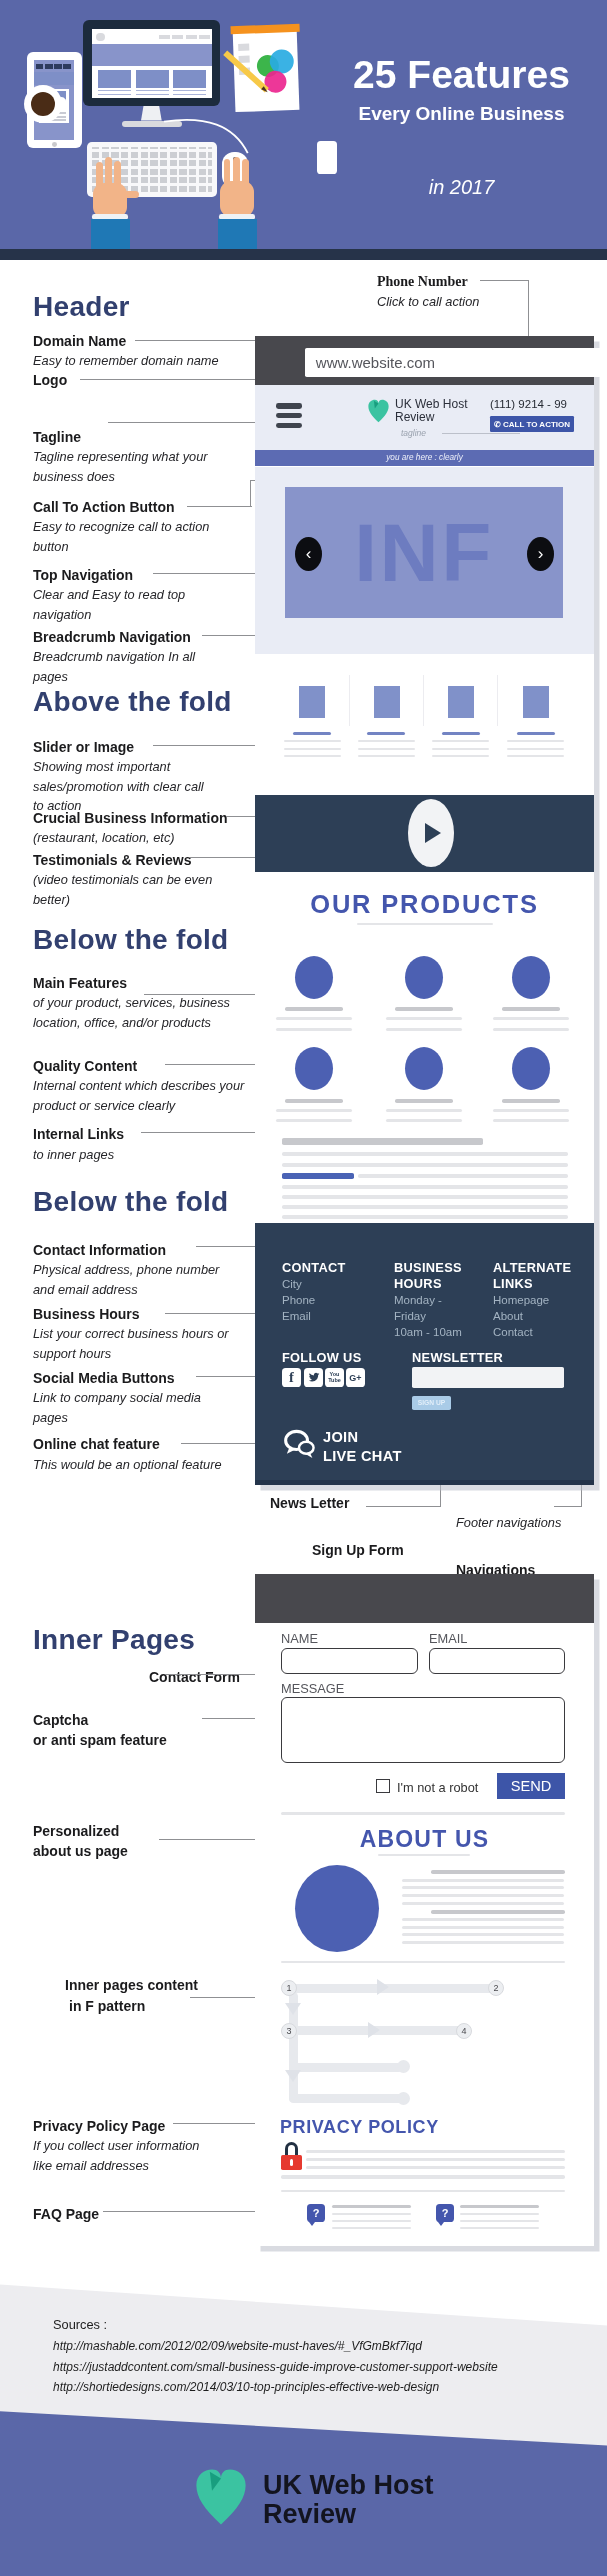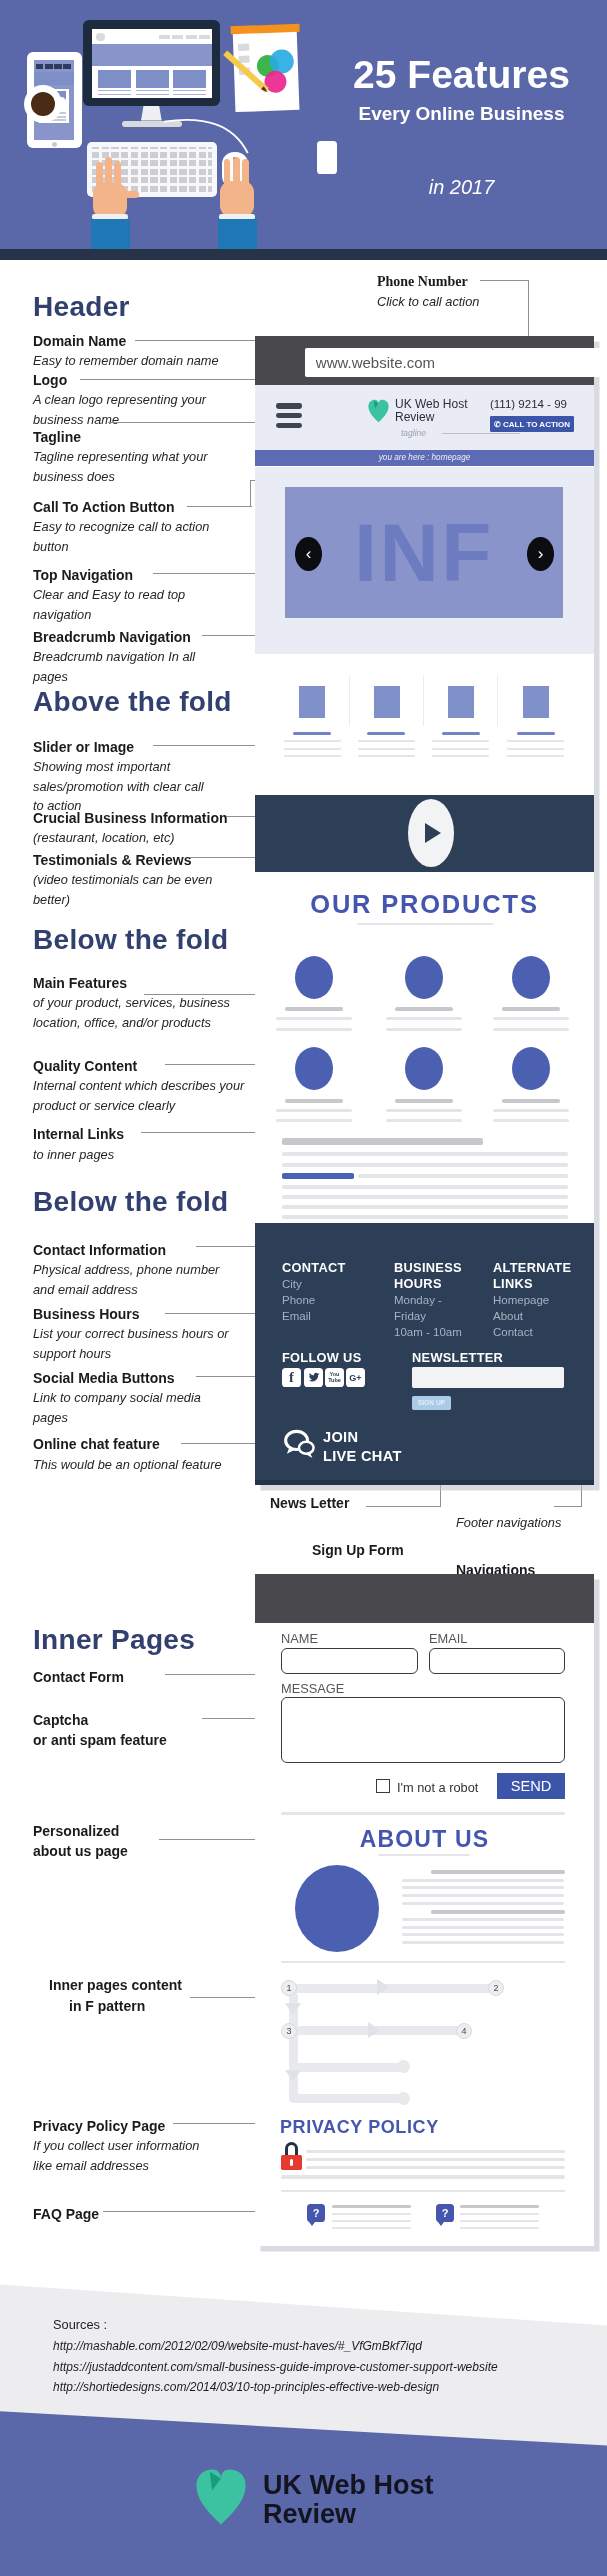--- a/index.html
+++ b/index.html
@@ -148,21 +148,20 @@
   <div class="sec-h" style="left:33px;top:1186px;">Below the fold</div>
   <div class="sec-h" style="left:33px;top:1624px;">Inner Pages</div>
 
   <div class="ct" style="left:377px;top:272px;width:182px;font-family:Liberation Serif, serif;">Phone Number</div>
   <div class="cd" style="left:377px;top:292px;width:182px;">Click to call action</div>
 
   <div class="ct" style="left:33px;top:331px;width:207px;">Domain Name</div>
   <div class="cd" style="left:33px;top:351px;width:207px;">Easy to remember domain name</div>
 
   <div class="ct" style="left:33px;top:370px;width:207px;">Logo</div>
-  <div class="cd" style="left:33px;top:390px;width:201px;">A clean logo representing your business name</div>
 
   <div class="ct" style="left:33px;top:427px;width:207px;">Tagline</div>
   <div class="cd" style="left:33px;top:447px;width:201px;">Tagline representing what your business does</div>
 
   <div class="ct" style="left:33px;top:497px;width:207px;">Call To Action Button</div>
   <div class="cd" style="left:33px;top:517px;width:195px;">Easy to recognize call to action button</div>
 
   <div class="ct" style="left:33px;top:565px;width:207px;">Top Navigation</div>
   <div class="cd" style="left:33px;top:585px;width:182px;">Clear and Easy to read top navigation</div>
 
@@ -198,29 +197,29 @@
 
   <div class="ct" style="left:33px;top:1434px;width:207px;">Online chat feature</div>
   <div class="cd" style="left:33px;top:1455px;width:207px;">This would be an optional feature</div>
 
   <div class="ct" style="left:270px;top:1493px;width:122px;">News Letter</div>
   <div class="ct" style="left:270px;top:1540px;width:122px;margin-left:42px;">Sign Up Form</div>
 
   <div class="ct" style="left:456px;top:1560px;width:122px;">Navigations</div>
   <div class="cd" style="left:456px;top:1513px;width:134px;">Footer navigations</div>
 
-  <div class="ct" style="left:33px;top:1667px;width:207px;">Contact Form</div>
+  <div class="ct" style="left:33px;top:1667px;width:207px;text-align:right;">Contact Form</div>
 
   <div class="ct" style="left:33px;top:1710px;width:207px;">Captcha</div>
   <div class="ct" style="left:33px;top:1730px;width:207px;">or anti spam feature</div>
 
   <div class="ct" style="left:33px;top:1821px;width:207px;">Personalized</div>
   <div class="ct" style="left:33px;top:1841px;width:207px;">about us page</div>
 
-  <div class="ct" style="left:25px;top:1975px;width:207px;padding-left:24px;">Inner pages content</div>
+  <div class="ct" style="left:41px;top:1975px;width:207px;padding-left:24px;">Inner pages content</div>
   <div class="ct" style="left:33px;top:1996px;width:207px;margin-left:36px;">in F pattern</div>
 
   <div class="ct" style="left:33px;top:2116px;width:207px;">Privacy Policy Page</div>
   <div class="cd" style="left:33px;top:2136px;width:188px;">If you collect user information like email addresses</div>
 
   <div class="ct" style="left:33px;top:2204px;width:207px;">FAQ Page</div>
 
   <div class="hl" style="left:480px;top:280px;width:49px;"></div>
   <div class="vl" style="left:528px;top:280px;height:119px;"></div>
   <div class="hl" style="left:135px;top:340px;width:170px;"></div>
@@ -292,21 +291,21 @@
       <div>UK Web Host</div>
       <div>Review</div>
     </div>
     <div class="abs" style="left:146px;top:92px;font-size:8.5px;font-style:italic;color:#9aa2ae;">tagline</div>
     <div class="abs" style="left:187px;top:97px;width:78px;height:1.2px;background:#bcc0ca;"></div>
     <div class="abs" style="left:235px;top:62px;width:91px;font-size:11.5px;color:#262a33;">(111) 9214 - 99</div>
     <div class="abs" style="left:235px;top:80px;width:84px;height:16.4px;background:#3d55a8;border-radius:1.2px;color:#fff;font-size:8px;font-weight:bold;display:flex;align-items:center;justify-content:center;gap:2.4px;">
       <span>✆</span>
         <span>CALL TO ACTION</span>
     </div>
-    <div class="abs" style="left:0;top:114px;width:339px;height:16.4px;background:#5c6bb3;color:#eef0fa;font-size:8.2px;font-style:italic;text-align:center;line-height:16.4px;">you are here : homepage</div>
+    <div class="abs" style="left:0;top:114px;width:339px;height:16.4px;background:#5c6bb3;color:#eef0fa;font-size:8.2px;font-style:italic;text-align:center;line-height:16.4px;">you are here : clearly</div>
 
     <div class="abs" style="left:0;top:131px;width:339px;height:187px;background:#e9ecf5;"></div>
     <div class="abs" style="left:30px;top:151px;width:278px;height:131px;background:#8894ca;color:#6d7cc0;font-weight:bold;font-size:82px;text-align:center;line-height:131px;overflow:hidden;letter-spacing:2.4px;">INF</div>
     <div class="abs" style="left:40px;top:201px;width:27px;height:34px;background:#0c0d11;border-radius:50%;color:#fff;font-size:17px;display:flex;align-items:center;justify-content:center;">‹</div>
     <div class="abs" style="left:272px;top:201px;width:27px;height:34px;background:#0c0d11;border-radius:50%;color:#fff;font-size:17px;display:flex;align-items:center;justify-content:center;">›</div>
 
     <div class="abs" style="left:94px;top:339px;width:1.2px;height:51px;background:#ececf0;"></div>
     <div class="abs" style="left:168px;top:339px;width:1.2px;height:51px;background:#ececf0;"></div>
     <div class="abs" style="left:242px;top:339px;width:1.2px;height:51px;background:#ececf0;"></div>
     <div class="abs" style="left:44px;top:350px;width:25.5px;height:32px;background:#8091c9;"></div>

